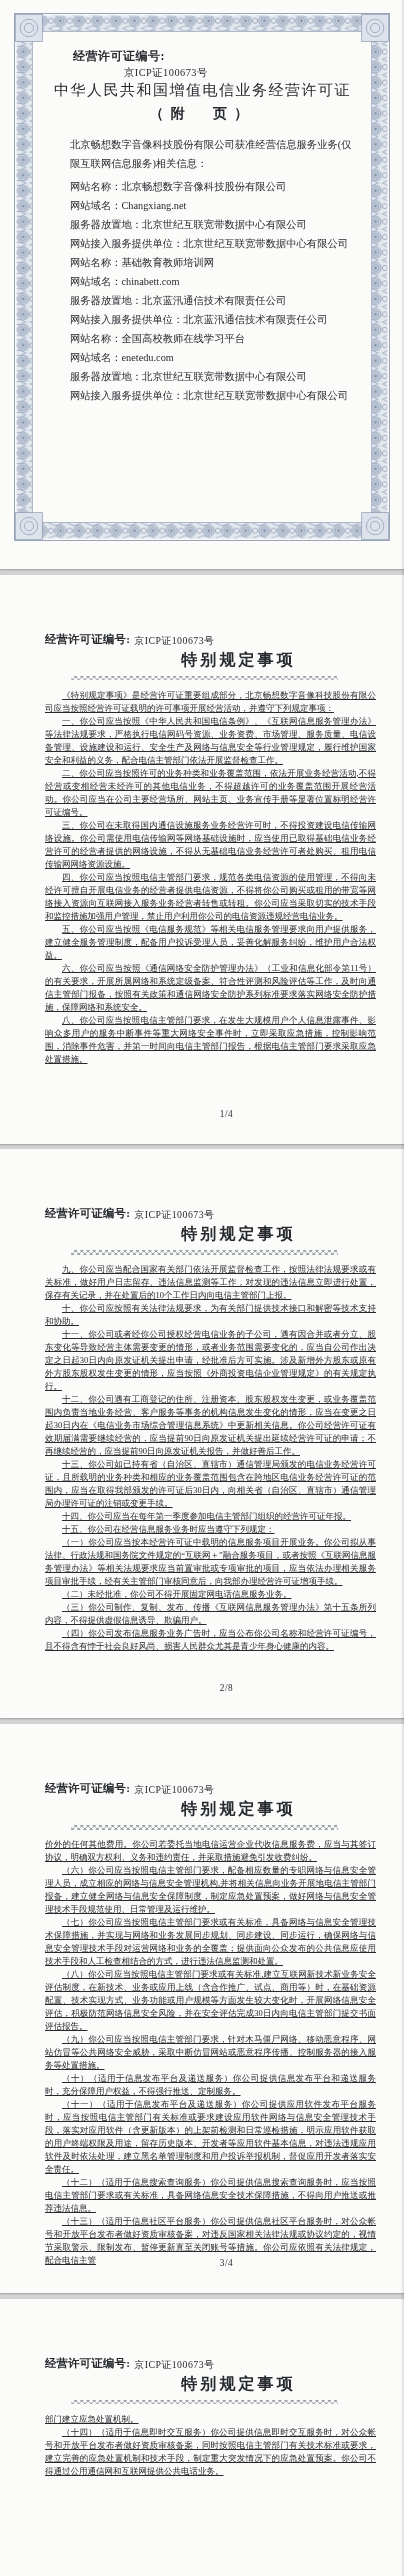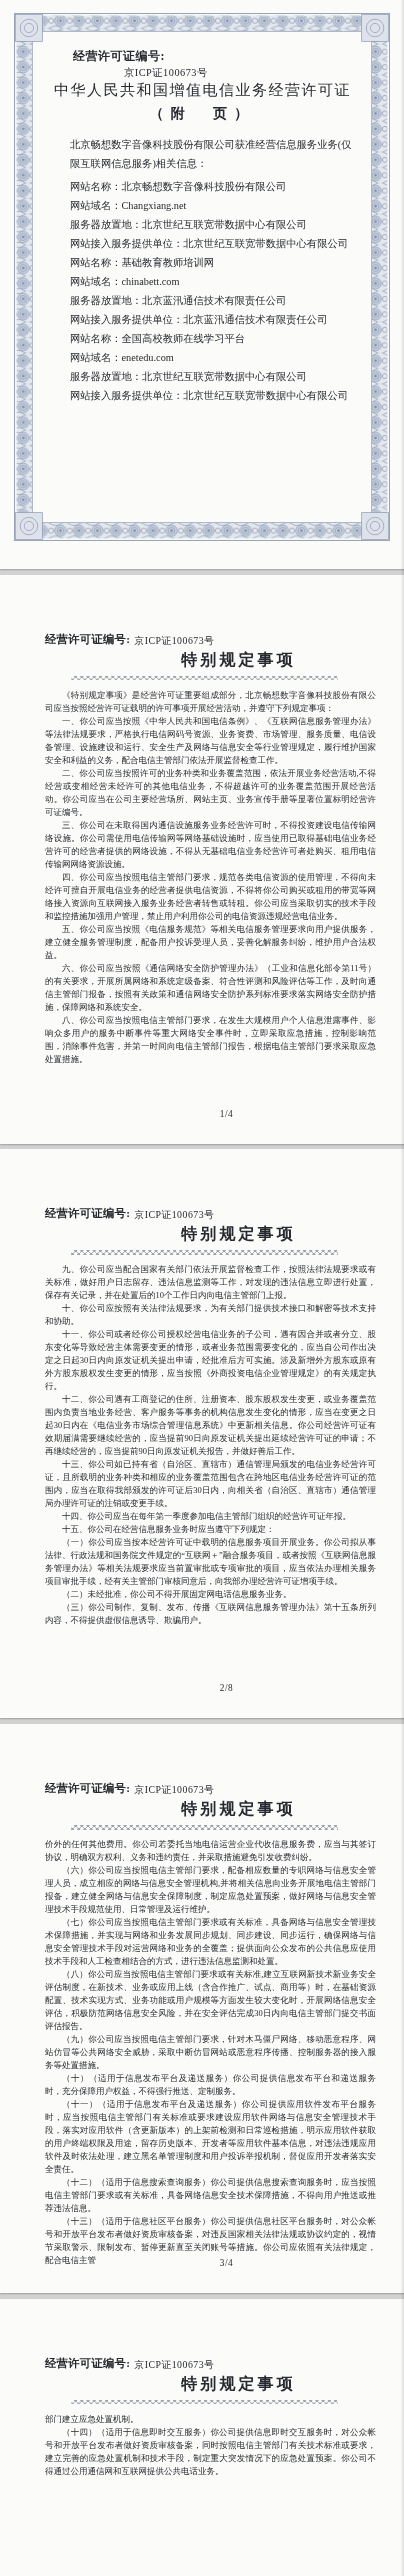--- a/index.html
+++ b/index.html
@@ -19,21 +19,21 @@
   .p1-lines p{margin:0;}
 
   
   .pp-header{position:absolute;left:45px;top:57px;font-size:11.3px;font-weight:bold;letter-spacing:0.3px;}
   .pp-header .num{font-size:9.8px;font-weight:normal;margin-left:4.1px;letter-spacing:0.5px;vertical-align:-1px;}
   .pp-title{position:absolute;left:0;width:100%;top:75px;text-align:center;font-size:16px;font-weight:bold;letter-spacing:3.1px;padding-left:36px;}
   .zigzag{position:absolute;left:71px;top:101px;width:267px;height:4.6px;
     background:
       linear-gradient(135deg,transparent 42%,#9aa1ab 42%,#9aa1ab 58%,transparent 58%) 0 0/6.2px 4.6px repeat-x,
       linear-gradient(45deg,transparent 42%,#9aa1ab 42%,#9aa1ab 58%,transparent 58%) 3.1px 0/6.2px 4.6px repeat-x;}
-  .pp-body{position:absolute;left:45px;top:114px;width:331px;font-size:8.5px;line-height:13px;text-align:justify;}
+  .pp-body{position:absolute;left:45px;top:114px;width:331px;font-size:8.5px;line-height:13px;text-align:justify;text-decoration:underline;}
   .pp-body p{margin:0;text-indent:2em;}
   .pp-body p.cont{text-indent:0;}
   .pp-body p:empty{display:none;}
   .pp-footer{position:absolute;left:0;width:100%;bottom:25px;text-align:center;font-size:9.3px;letter-spacing:0.5px;padding-left:24px;}
 </style>
 </head>
 <body>
 
 <div class="canvas">
 
@@ -136,20 +136,21 @@
           <p>九、你公司应当配合国家有关部门依法开展监督检查工作，按照法律法规要求或有关标准，做好用户日志留存、违法信息监测等工作，对发现的违法信息立即进行处置，保存有关记录，并在处置后的10个工作日内向电信主管部门上报。</p>
           <p>十、你公司应按照有关法律法规要求，为有关部门提供技术接口和解密等技术支持和协助。</p>
           <p>十一、你公司或者经你公司授权经营电信业务的子公司，遇有因合并或者分立、股东变化等导致经营主体需要变更的情形，或者业务范围需要变化的，应当自公司作出决定之日起30日内向原发证机关提出申请，经批准后方可实施。涉及新增外方股东或原有外方股东股权发生变更的情形，应当按照《外商投资电信企业管理规定》的有关规定执行。</p>
           <p>十二、你公司遇有工商登记的住所、注册资本、股东股权发生变更，或业务覆盖范围内负责当地业务经营、客户服务等事务的机构信息发生变化的情形，应当在变更之日起30日内在《电信业务市场综合管理信息系统》中更新相关信息。你公司经营许可证有效期届满需要继续经营的，应当提前90日向原发证机关提出延续经营许可证的申请；不再继续经营的，应当提前90日向原发证机关报告，并做好善后工作。</p>
           <p>十三、你公司如已持有省（自治区、直辖市）通信管理局颁发的电信业务经营许可证，且所载明的业务种类和相应的业务覆盖范围包含在跨地区电信业务经营许可证的范围内，应当在取得我部颁发的许可证后30日内，向相关省（自治区、直辖市）通信管理局办理许可证的注销或变更手续。</p>
           <p>十四、你公司应当在每年第一季度参加电信主管部门组织的经营许可证年报。</p>
           <p>十五、你公司在经营信息服务业务时应当遵守下列规定：</p>
           <p>（一）你公司应当按本经营许可证中载明的信息服务项目开展业务。你公司拟从事法律、行政法规和国务院文件规定的“互联网＋”融合服务项目，或者按照《互联网信息服务管理办法》等相关法规要求应当前置审批或专项审批的项目，应当依法办理相关服务项目审批手续，经有关主管部门审核同意后，向我部办理经营许可证增项手续。</p>
           <p>（二）未经批准，你公司不得开展固定网电话信息服务业务。</p>
           <p>（三）你公司制作、复制、发布、传播《互联网信息服务管理办法》第十五条所列内容，不得提供虚假信息诱导、欺骗用户。</p>
+          <p>（四）你公司发布信息服务业务广告时，应当公布你公司名称和经营许可证编号，且不得含有悖于社会良好风尚、损害人民群众尤其是青少年身心健康的内容。</p>
         </div>
     </div>
     <div class="pp-footer">2/8</div>
   </section>
 
   <section class="page">
     <div class="pp-header">
       <span>经营许可证编号:</span><span class="num">京ICP证100673号</span>
     </div>
     <div class="pp-title">特别规定事项</div>

